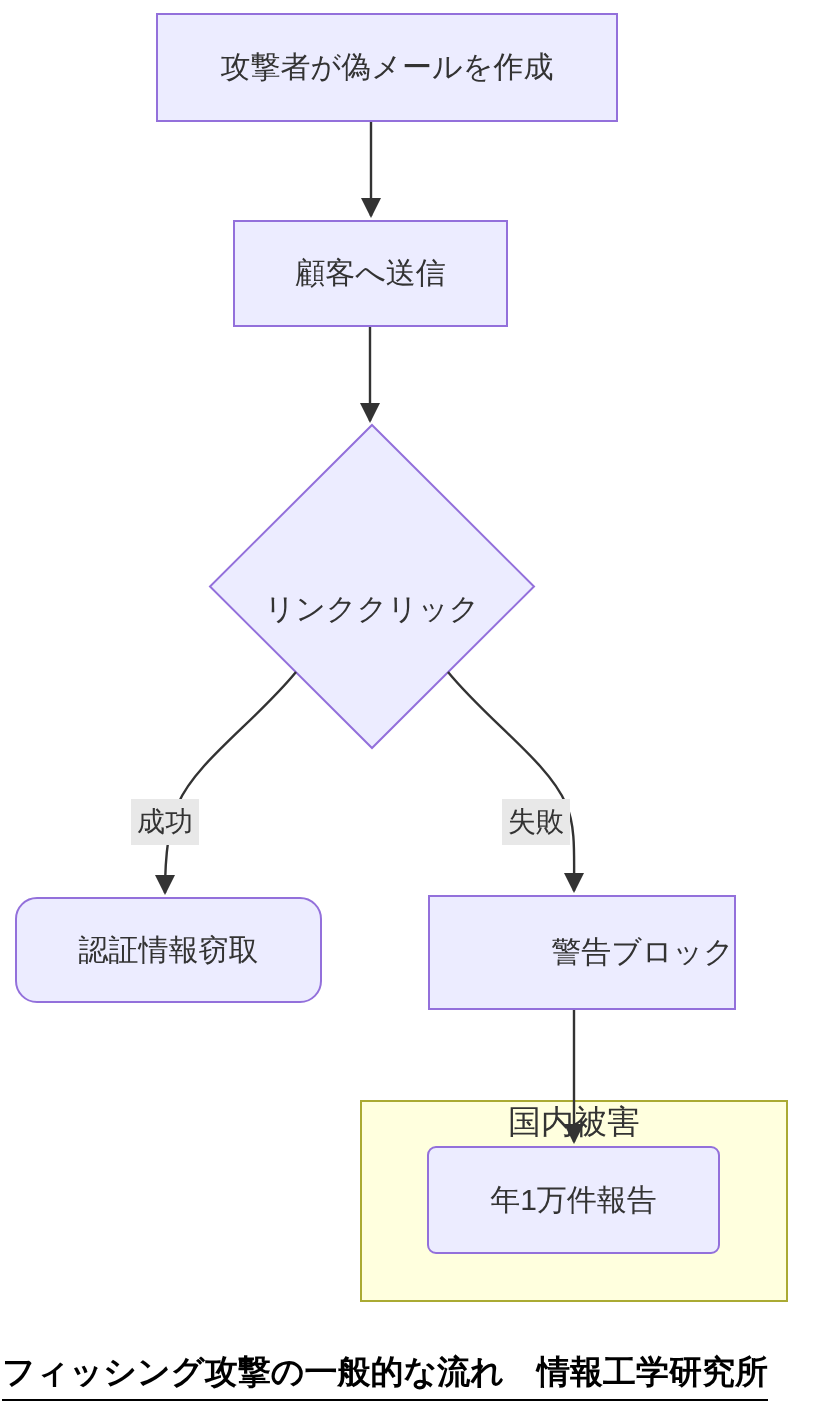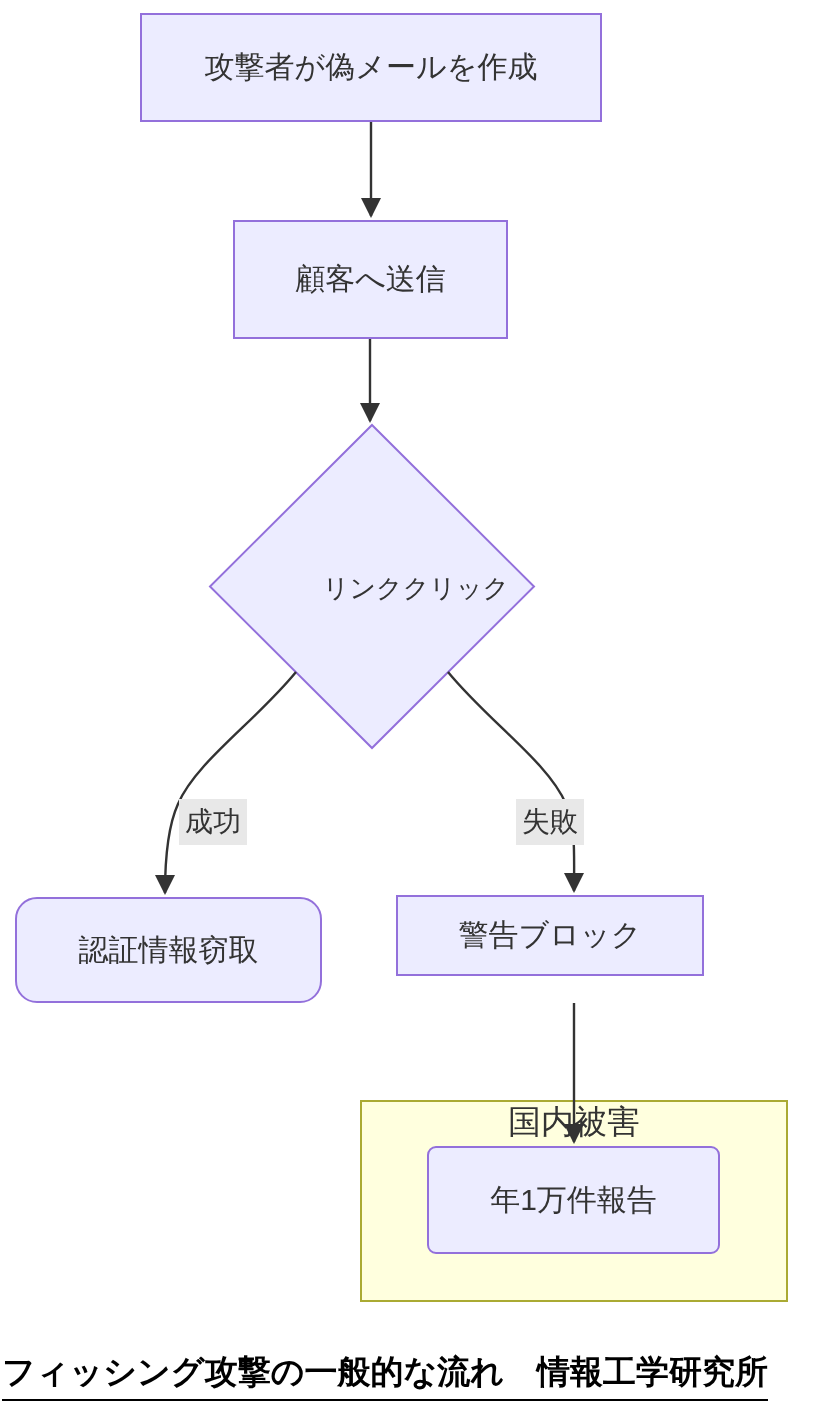--- a/index.html
+++ b/index.html
@@ -56,48 +56,47 @@
     box-sizing: border-box;
     display: flex;
     align-items: center;
     justify-content: center;
     font-size: 30px;
     color: var(--text, #333333);
     z-index: 3;
     text-align: center;
     white-space: nowrap;
   }
-  .node-create    { left: 140px; top: 13px;   width: 462px; height: 109px; }
-  .node-send      { left: 233px; top: 220px;  width: 275px; height: 119px; }
+  .node-create    { left: 156px; top: 13px;   width: 462px; height: 109px; }
+  .node-send      { left: 233px; top: 220px;  width: 275px; height: 107px; }
   .node-steal     { left: 15px;  top: 897px;  width: 307px; height: 106px; border-radius: 22px; }
-  .node-block     { left: 396px; top: 895px;  width: 308px; height: 81px; }
+  .node-block     { left: 428px; top: 895px;  width: 308px; height: 115px; justify-content: flex-end; }
   .node-report    { left: 427px; top: 1146px; width: 293px; height: 108px; border-radius: 9px; }
   .diamond-label {
     position: absolute;
     left: 372px;
-    top: 588px;
+    top: 609px;
     transform: translate(-50%, -50%);
-    font-size: 26px;
+    font-size: 30px;
     white-space: nowrap;
     z-index: 3;
-    margin-left: 44px;
   }
   
   .edge-label {
     position: absolute;
     transform: translate(-50%, -50%);
     background: var(--edge-label-bg, #e8e8e8);
     font-size: 28px;
     padding: 4px 6px;
     white-space: nowrap;
     z-index: 4;
     color: var(--text, #333333);
   }
-  .edge-label-success { left: 165px; top: 822px; margin-left: 48px; }
-  .edge-label-failure { left: 550px; top: 822px; font-family: Liberation Mono, monospace; }
+  .edge-label-success { left: 165px; top: 822px; }
+  .edge-label-failure { left: 536px; top: 822px; font-family: Liberation Mono, monospace; }
   .cluster-label {
     position: absolute;
     left: 574px;
     top: 1122px;
     transform: translate(-50%, -50%);
     font-size: 33px;
     white-space: nowrap;
     z-index: 4;
     color: var(--text, #333333);
   }

